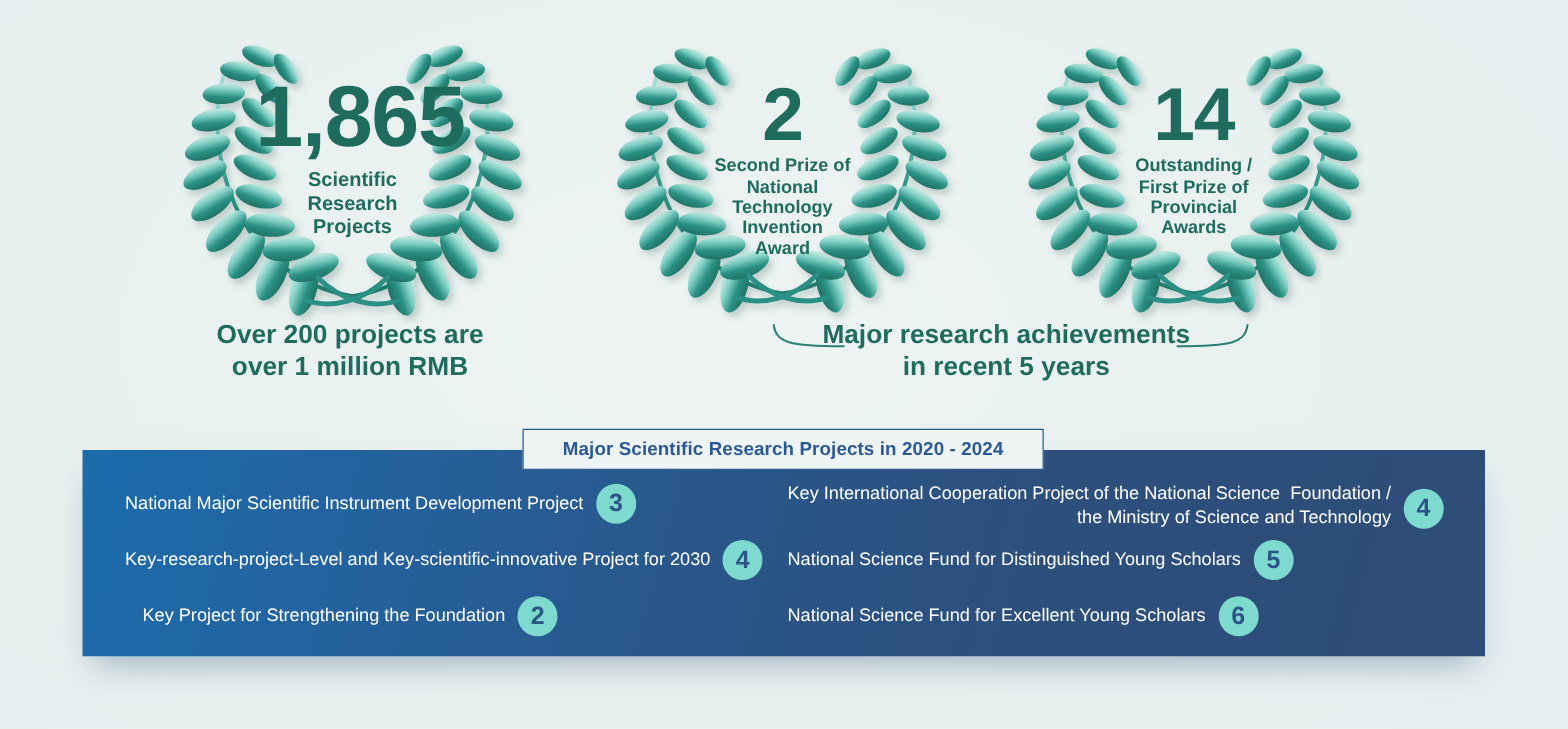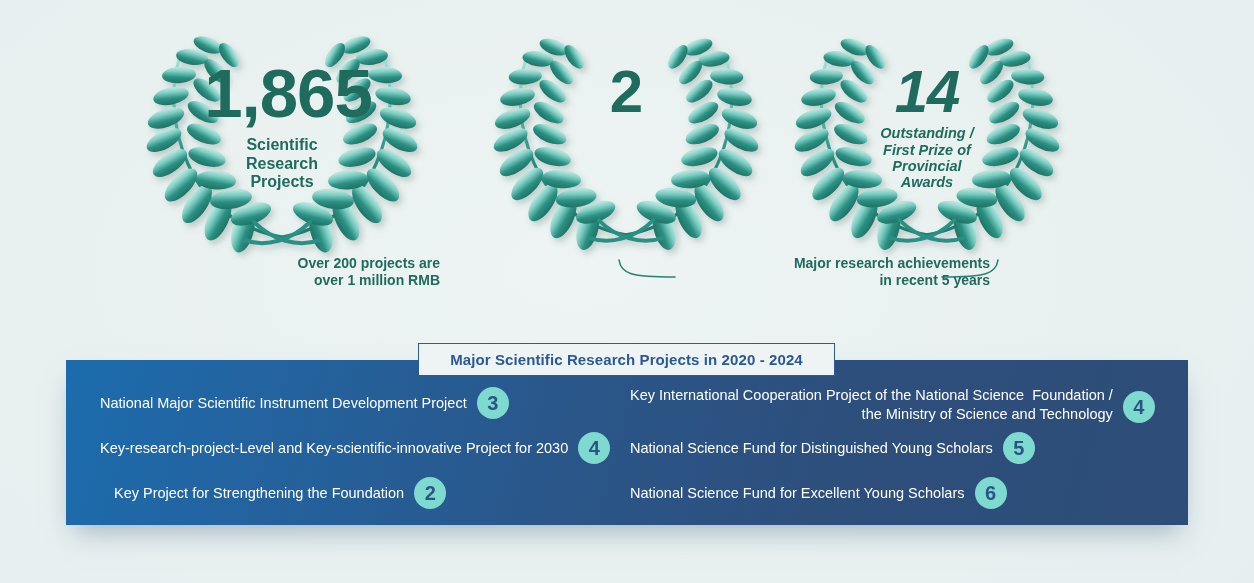--- a/index.html
+++ b/index.html
@@ -68,32 +68,32 @@
   #block-1 { left: 148px; top: 22px; width: 268px; height: 232px; }
   #block-1 .big-number { font-size: 69px; margin-top: 40px; margin-left: 12px; }
   #block-1 .wreath-label { margin-top: 11px; font-size: 16px; }
 
   
   #block-2 { left: 495px; top: 22px; width: 262px; height: 232px; }
   #block-2 .big-number { font-size: 60px; margin-top: 42px; }
   #block-2 .wreath-label { margin-top: 6px; font-size: 14.5px; }
 
   
-  #block-3 { left: 796px; top: 22px; width: 262px; height: 232px; font-style: italic; }
+  #block-3 { left: 824px; top: 22px; width: 262px; height: 232px; }
   #block-3 .big-number { font-size: 60px; margin-top: 42px; }
   #block-3 .wreath-label { margin-top: 6px; font-size: 14.5px; }
 
   
   .caption {
     position: absolute;
     color: #1f6b5e;
     font-weight: 700;
-    font-size: 14px;
+    font-size: 21px;
     line-height: 1.22;
-    text-align: right;
+    text-align: center;
   }
   #caption-left { left: 120px; top: 255px; width: 320px; }
   #caption-right { left: 620px; top: 255px; width: 370px; }
 
   .bracket {
     position: absolute;
     width: 60px;
     height: 22px;
   }
   .bracket svg { display: block; overflow: visible; }
@@ -324,20 +324,25 @@
               <ellipse cx="83" cy="177" rx="21" ry="9.8" transform="rotate(-8 83 177)"></ellipse>
               <ellipse cx="103" cy="192" rx="21" ry="9.8" transform="rotate(-20 103 192)"></ellipse>
             </g>
           </g>
           <path d="M106 200 C 124 218, 150 226, 172 218" fill="none" stroke="#2a9085" stroke-width="4" stroke-linecap="round"></path>
           <path d="M162 200 C 144 218, 118 226, 96 218" fill="none" stroke="#2a9085" stroke-width="4" stroke-linecap="round"></path>
         </g>
       </svg>
       <div class="wreath-inner">
         <div class="big-number">2</div>
+        <div class="wreath-label" style="white-space:pre-line">Second Prize of
+National
+Technology
+Invention
+Award</div>
       </div>
     </div>
   </div>
 
   <div class="wreath-block" id="block-3">
     <div class="wreath">
       <svg viewBox="0 0 268 232" aria-hidden="true">
         <g filter="url(#sh1)">
           <g>
             <path d="M134 215 C 92 208, 58 182, 40 142 C 24 106, 22 66, 32 34" fill="none" stroke="url(#lg1)" stroke-width="3.2" stroke-linecap="round"></path>

